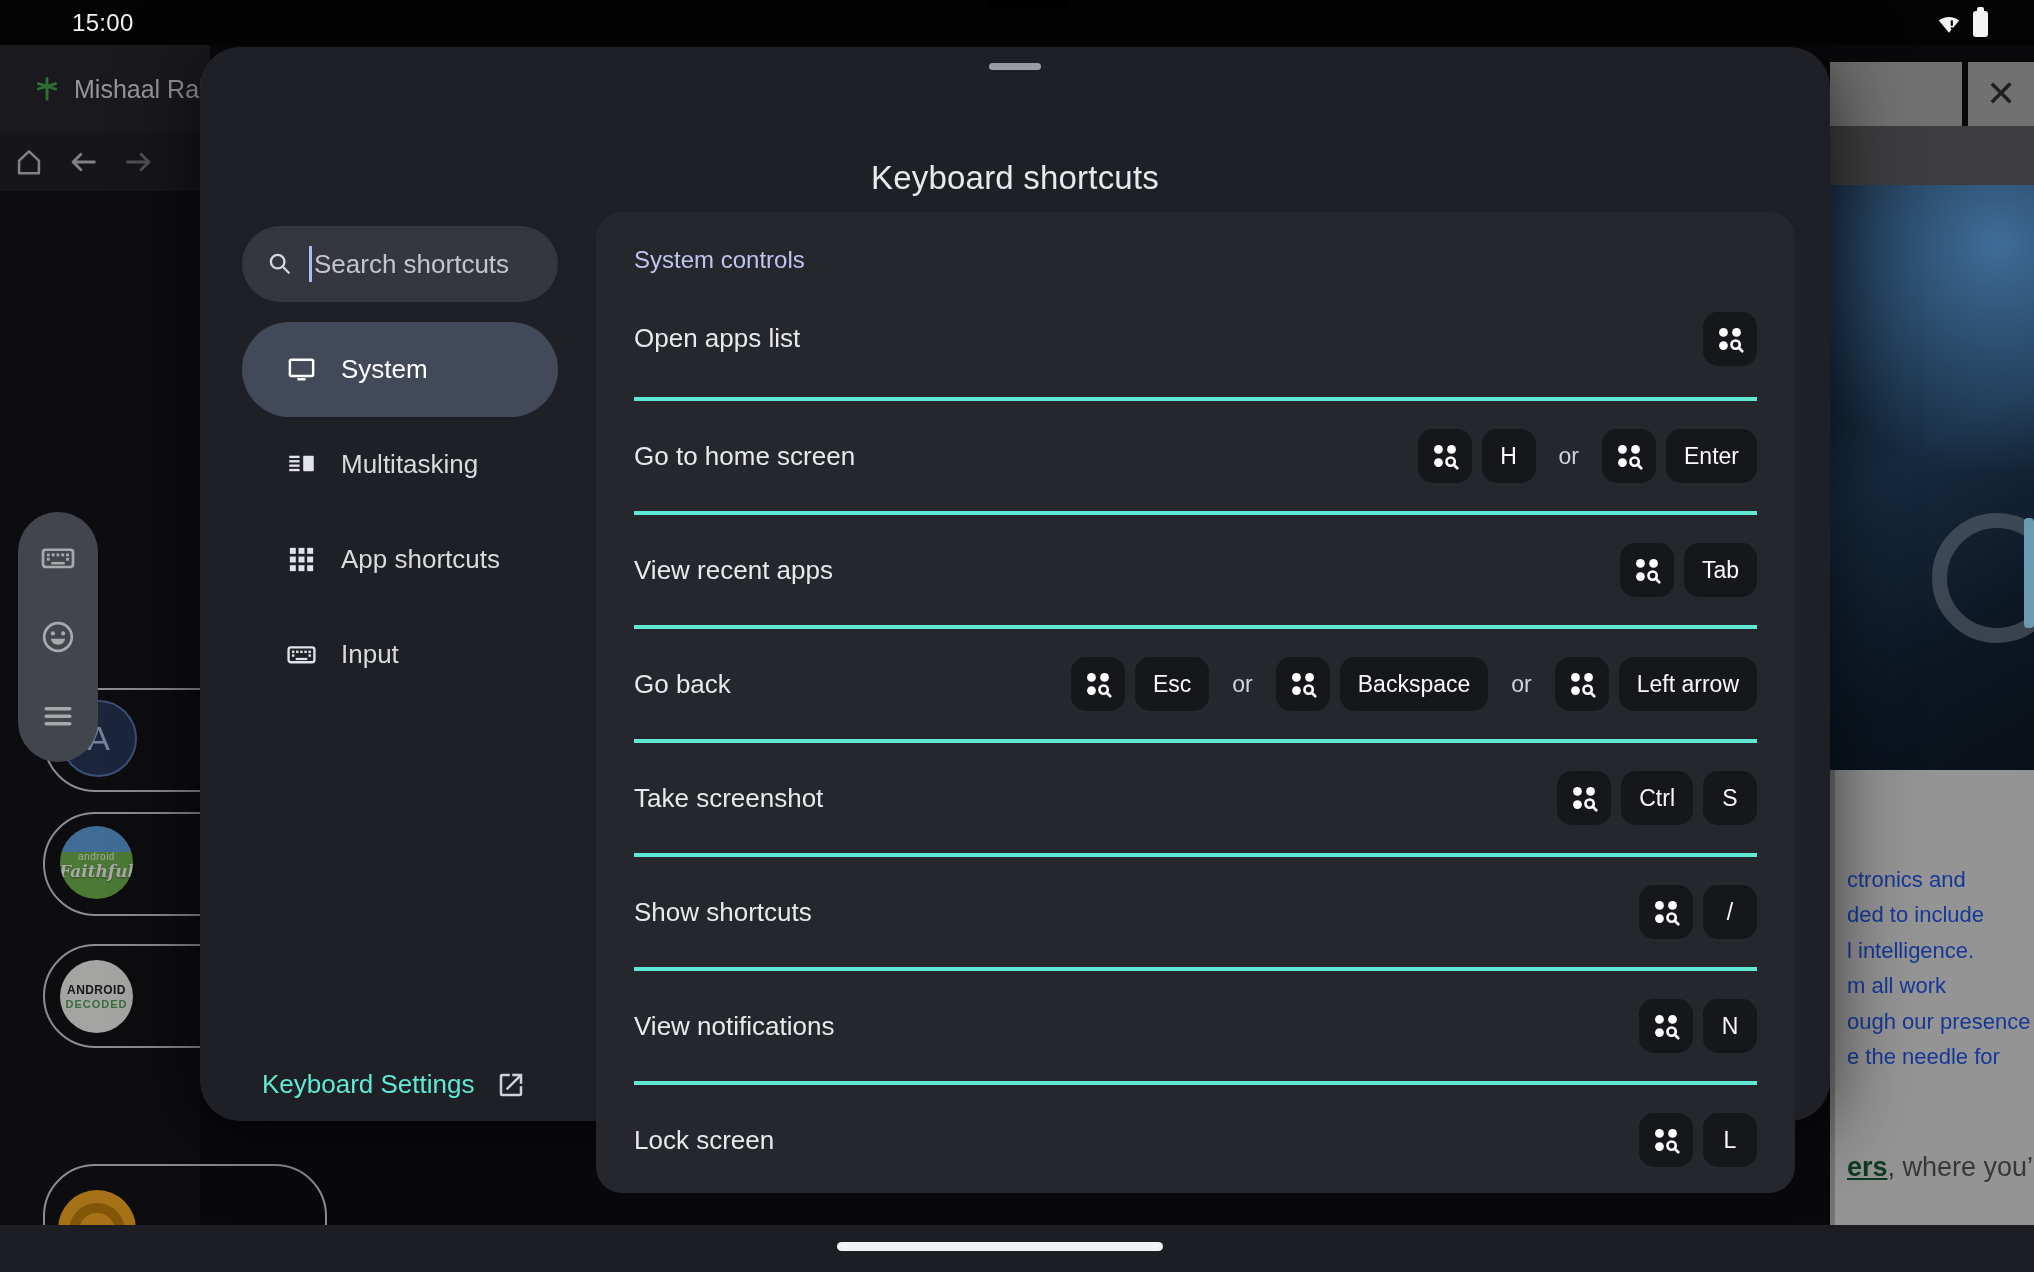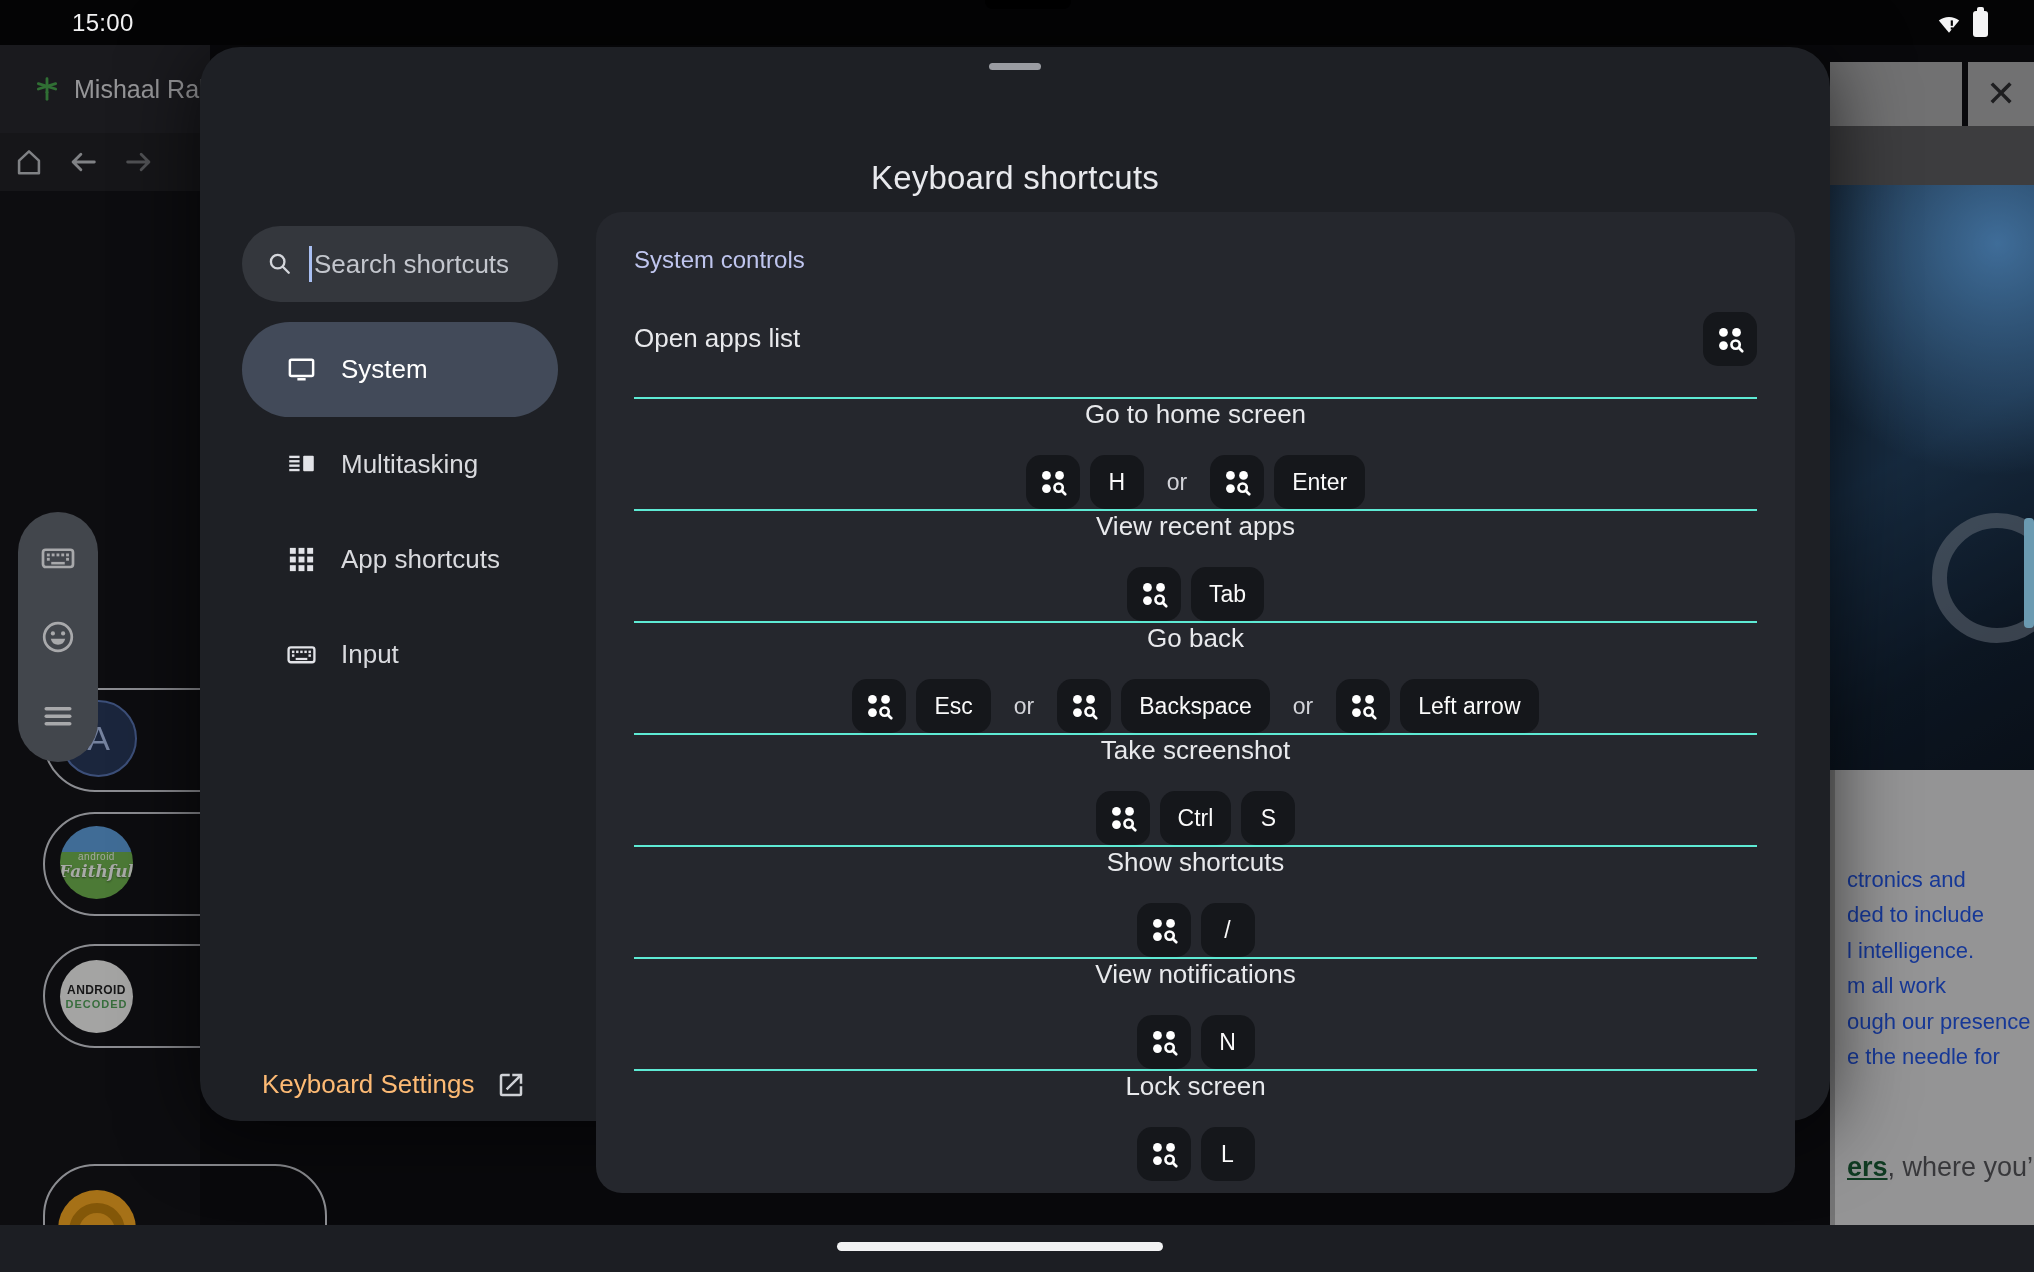--- a/index.html
+++ b/index.html
@@ -82,29 +82,29 @@
 
   .sidebar{position:absolute;left:42px;top:179px;width:316px;bottom:0;}
   .searchbox{height:76px;border-radius:38px;background:#34373d;display:flex;align-items:center;padding:4px 24px;box-sizing:border-box;}
   .searchbox .sicon{width:28px;height:28px;flex:0 0 auto;}
   .cursor{width:3px;height:36px;background:#a9bff2;margin-left:15px;flex:0 0 auto;}
   .placeholder{margin-left:2px;color:#c3c6cd;font-size:26px;white-space:nowrap;}
   .navlist{margin-top:20px;display:flex;flex-direction:column;}
   .navitem{height:95px;border-radius:48px;display:flex;align-items:center;padding-left:44px;gap:24px;color:#d9dade;font-size:26px;}
   .navitem.selected{background:#424a59;color:#ffffff;}
   .navitem .nicon{width:31px;height:31px;flex:0 0 auto;}
-  .kb-settings{position:absolute;left:20px;bottom:21px;display:flex;align-items:center;gap:22px;color:#fdba74;font-size:26px;}
+  .kb-settings{position:absolute;left:20px;bottom:21px;display:flex;align-items:center;gap:22px;color:#5eead4;font-size:26px;}
   .kb-settings .licon{width:30px;height:30px;}
 
   .panel{position:absolute;left:396px;top:165px;width:1199px;height:981px;background:#25272d;border-radius:26px;
     padding:0 38px;box-sizing:border-box;}
   .panel-header{margin-top:28px;height:40px;display:flex;align-items:center;color:#bfc5ee;font-size:24px;}
   .srow{height:110px;display:flex;align-items:center;justify-content:space-between;}
   .srow:first-child{height:117px;}
-  .srow + .srow{border-top:2px solid #5eead4;flex-direction:column;}
+  .srow + .srow{border-top:4px solid #5eead4;}
   .srow-label{color:#e8e9ec;font-size:26px;}
   .srow-keys{display:flex;align-items:center;gap:10px;}
   .key-chip{height:54px;min-width:54px;padding:0 18px;box-sizing:border-box;border-radius:15px;background:#15171b;
     color:#fafafa;font-size:23px;display:flex;align-items:center;justify-content:center;white-space:nowrap;}
   .key-chip.meta{padding:0;width:54px;}
   .key-chip.meta svg{width:32px;height:32px;}
   .or-label{color:#d3d4d9;font-size:23px;margin:0 13px;}
 </style>
 </head>
 <body>

